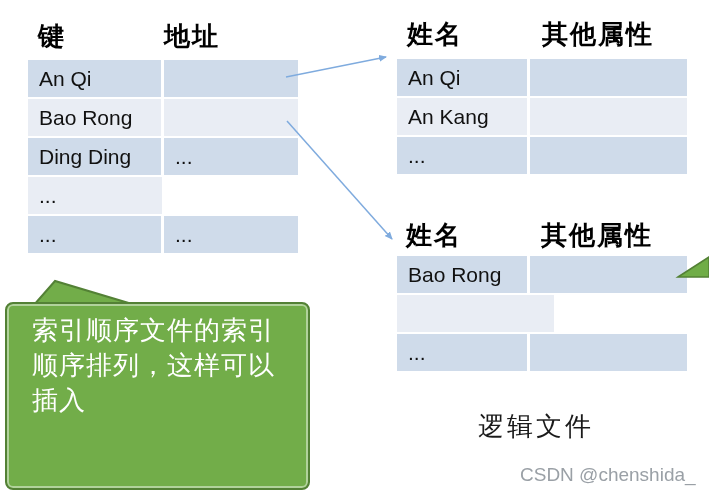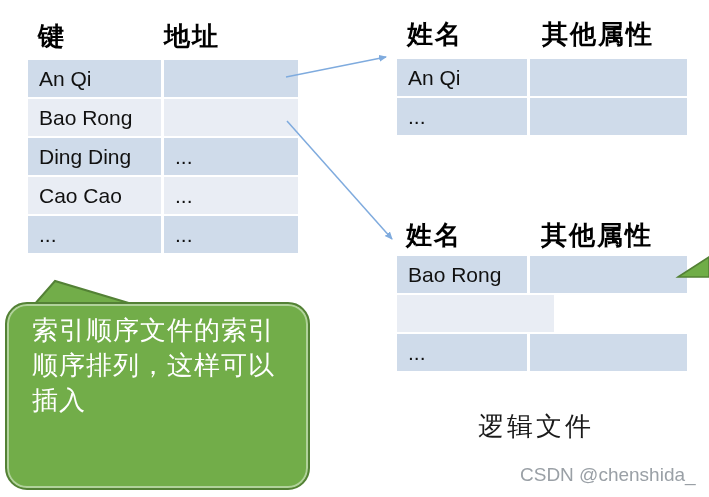--- a/index.html
+++ b/index.html
@@ -25,21 +25,21 @@
   .blk-attr{width:157px;}
   .overlay{position:absolute;left:0;top:0;z-index:2;}
   .blue-line{stroke:var(--arrow-blue,#7fabde);stroke-width:1.5;fill:none;}
   .arrow-head{fill:var(--arrow-blue,#7fabde);}
   .green-arrow{fill:var(--green-arrow-fill,#70ad47);stroke:var(--green-border,#538135);stroke-width:1.5;}
   .tail{fill:var(--bubble-fill,#72ad49);stroke:var(--green-border,#538135);stroke-width:2;}
   .bubble{
     position:absolute;left:5px;top:302px;width:305px;height:188px;z-index:3;
     background:var(--bubble-fill,#72ad49);
     border:2px solid var(--green-border,#538135);
-    border-radius:22px;box-sizing:border-box;
+    border-radius:8px;box-sizing:border-box;
     box-shadow:inset 0 0 0 2px rgba(255,255,255,.45);
     padding:9px 12px 0 25px;
   }
   .bline{
     font-size:26px;line-height:35px;color:#ffffff;letter-spacing:1px;
     font-family:"Liberation Sans","DejaVu Sans",sans-serif;white-space:nowrap;
   }
   .caption{
     position:absolute;left:478px;top:409px;font-size:26px;color:#1a1a1a;
     font-family:Liberation Mono, monospace;letter-spacing:3px;white-space:nowrap;
@@ -64,35 +64,38 @@
     </div>
     <div class="trow light">
       <div class="cell idx-key">Bao Rong</div>
       <div class="cell idx-addr"></div>
     </div>
     <div class="trow dark">
       <div class="cell idx-key">Ding Ding</div>
       <div class="cell idx-addr">...</div>
     </div>
     <div class="trow light">
-      <div class="cell idx-key">Cao Cao</div>
       <div class="cell idx-addr">...</div>
     </div>
     <div class="trow dark">
       <div class="cell idx-key">...</div>
       <div class="cell idx-addr">...</div>
     </div>
   </div>
 
   <div class="hdr" style="left:407px;top:17px">姓名</div>
   <div class="hdr" style="left:542px;top:17px">其他属性</div>
 
   <div class="tbl" style="left:397px;top:59px;width:290px">
     <div class="trow dark">
       <div class="cell blk-name">An Qi</div>
+      <div class="cell blk-attr"></div>
+    </div>
+    <div class="trow light">
+      <div class="cell blk-name">An Kang</div>
       <div class="cell blk-attr"></div>
     </div>
     <div class="trow dark">
       <div class="cell blk-name">...</div>
       <div class="cell blk-attr"></div>
     </div>
   </div>
 
   <div class="hdr" style="left:406px;top:218px">姓名</div>
   <div class="hdr" style="left:541px;top:218px">其他属性</div>

